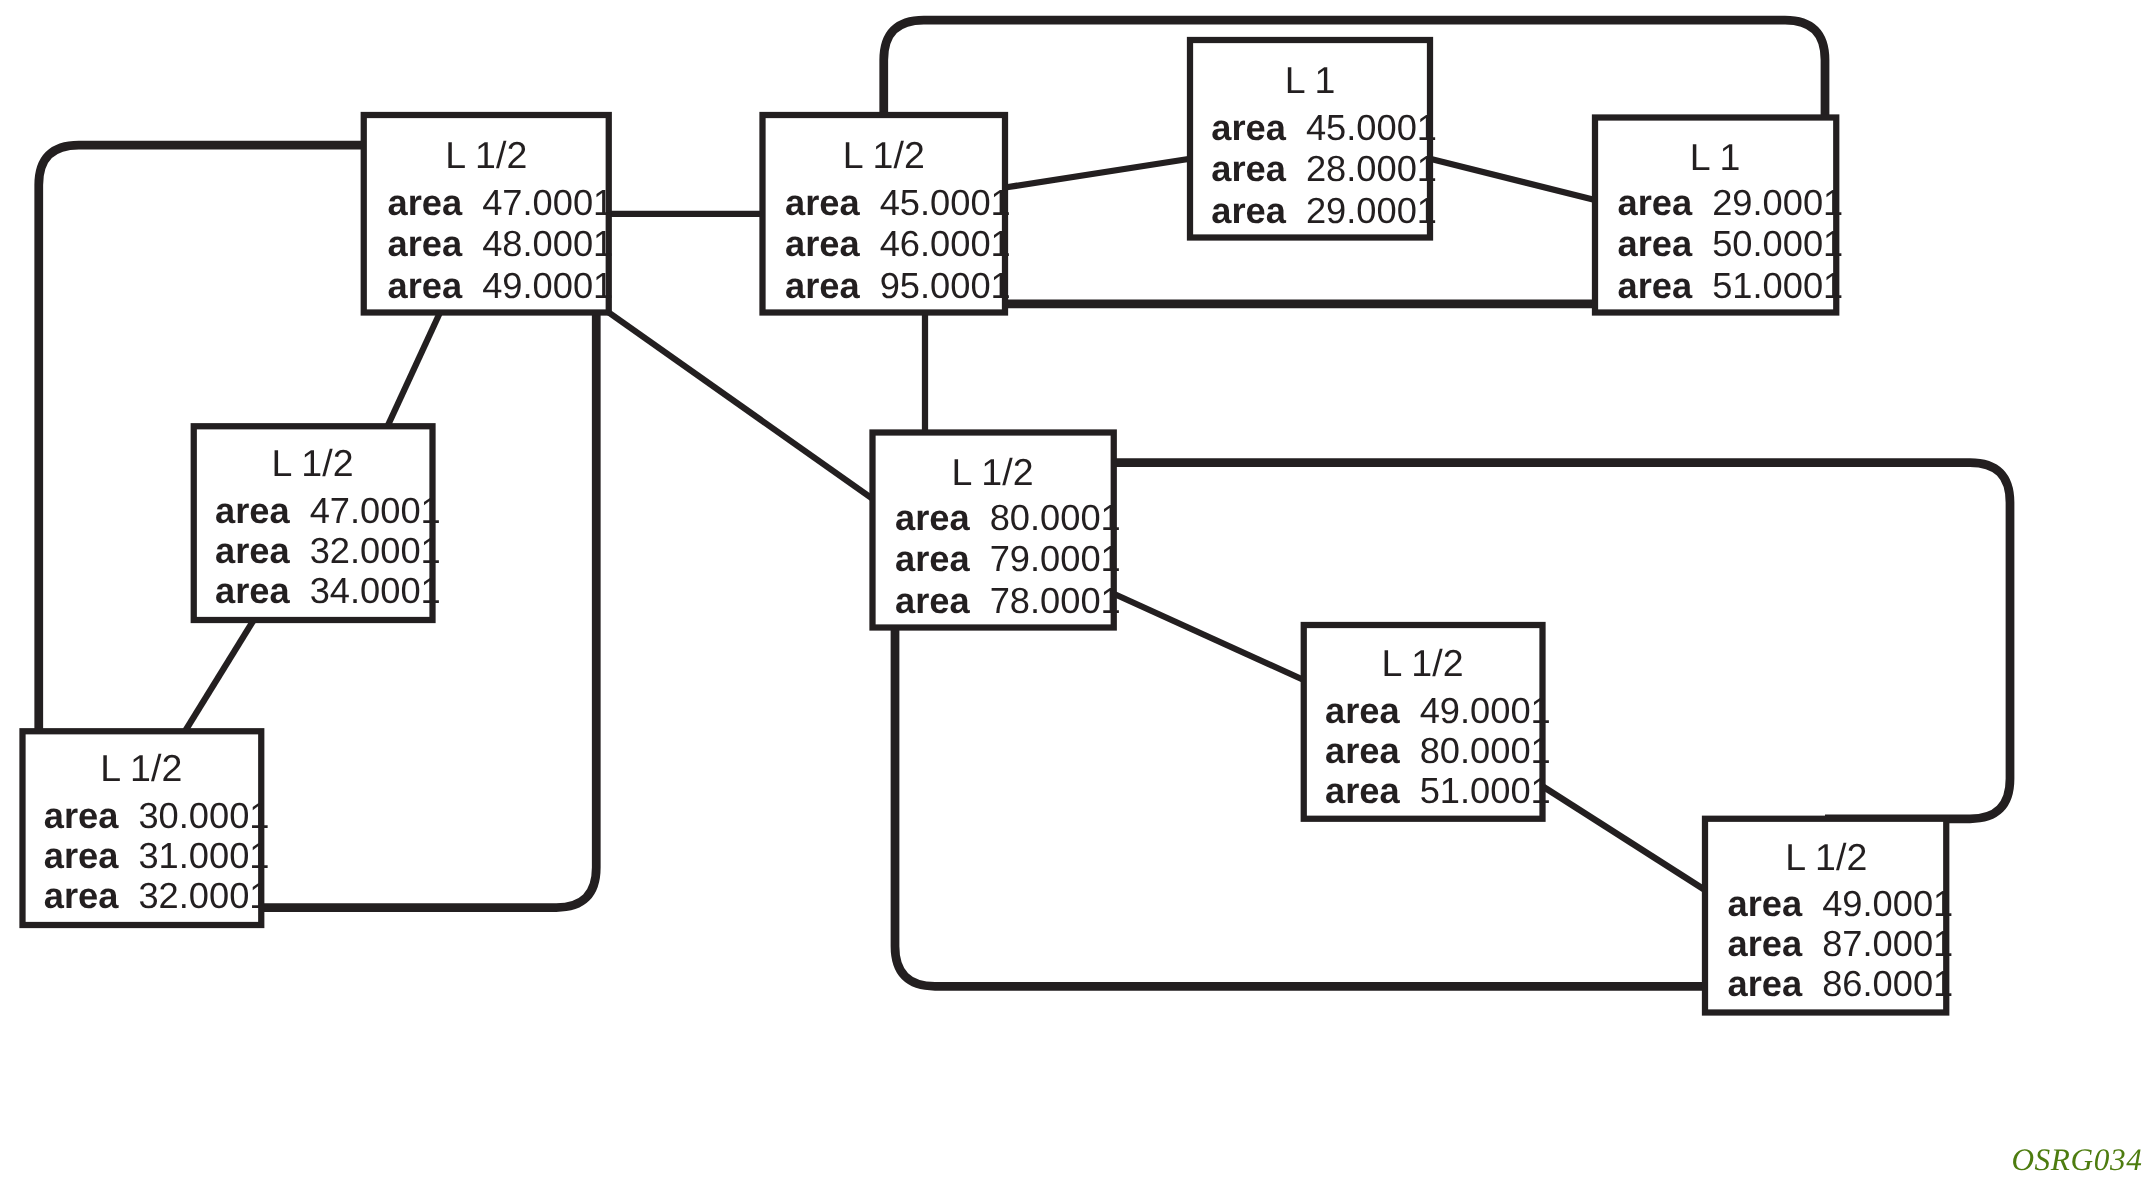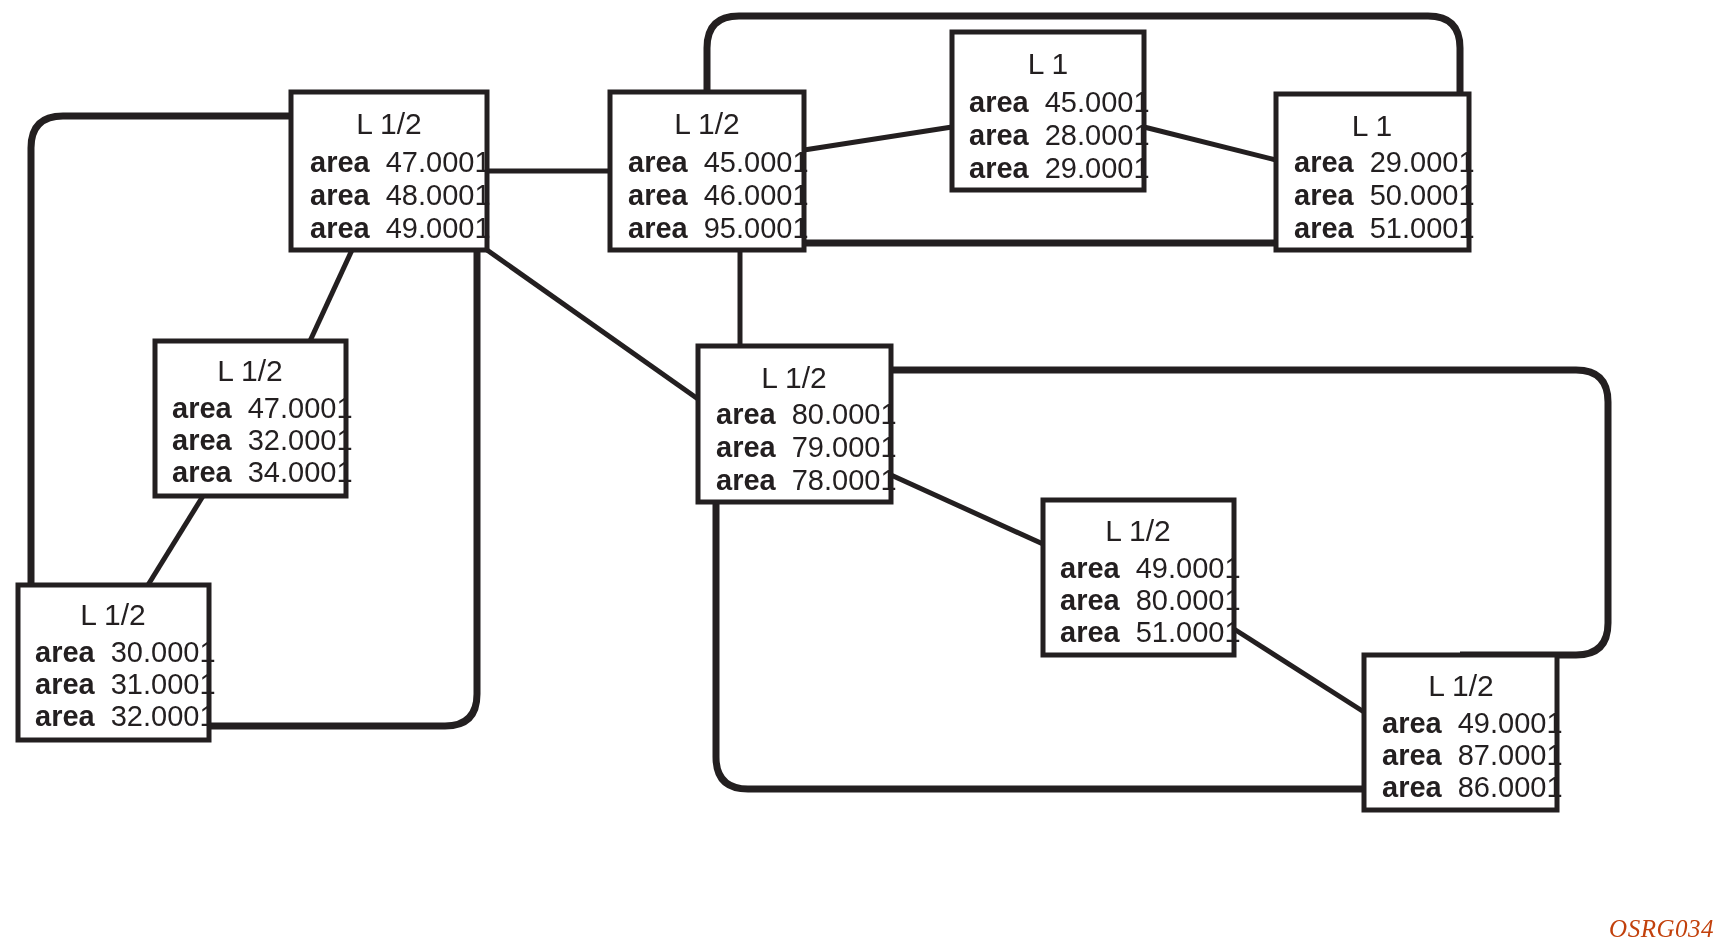--- a/index.html
+++ b/index.html
@@ -64,21 +64,21 @@
   .node-row-val {
     font-weight: normal;
   }
   .figure-caption {
     position: absolute;
     right: 8px;
     bottom: 8px;
     font-family: "Liberation Serif", serif;
     font-style: italic;
     font-size: 25px;
-    color: #c2410c;
+    color: #4d7c0f;
     letter-spacing: 0.5px;
   }
 </style>
 </head>
 <body>
 
 <div id="diagram-root">
 
   <svg class="diagram-canvas" viewBox="0 0 1722 951" xmlns="http://www.w3.org/2000/svg">
 

